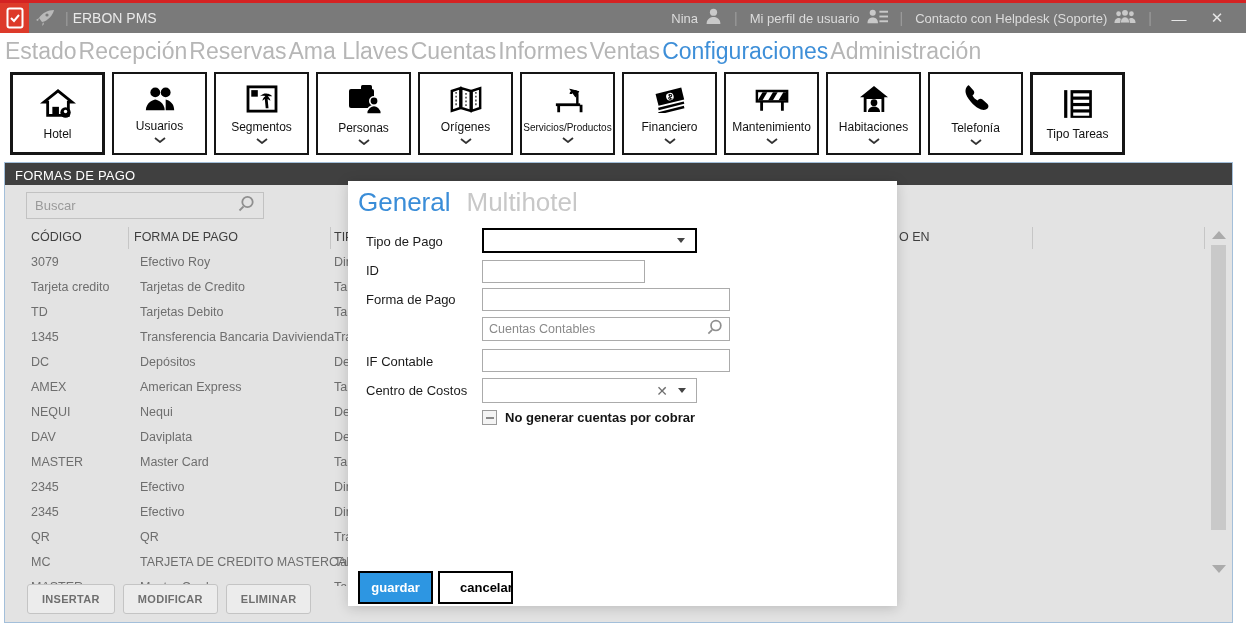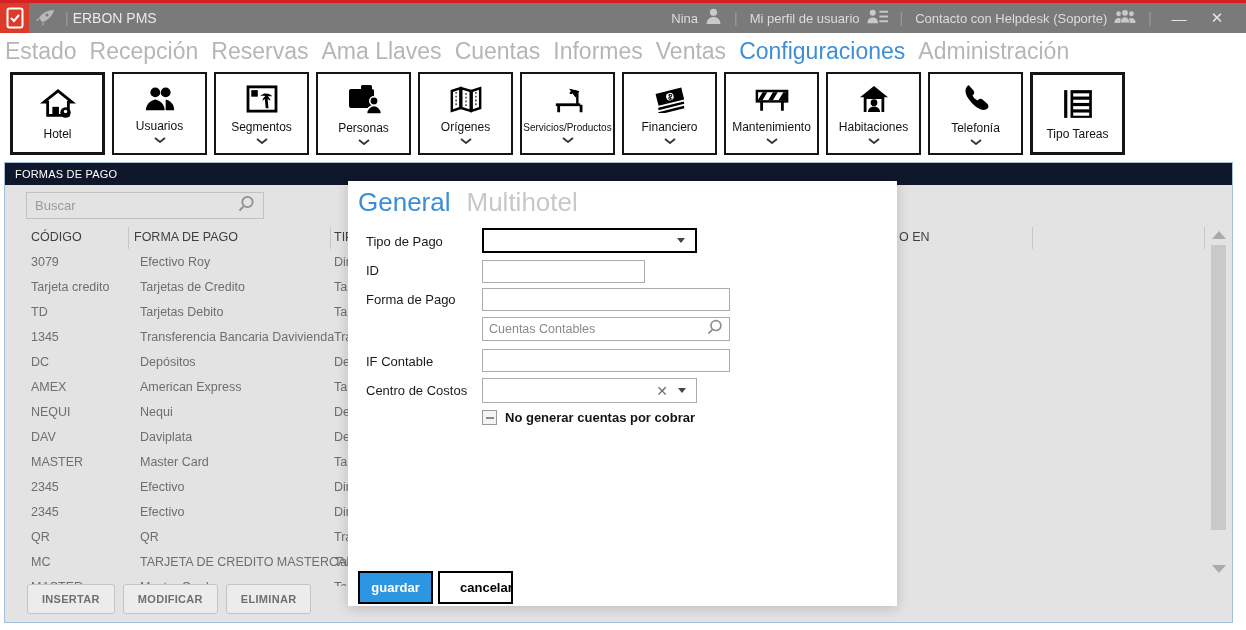--- a/index.html
+++ b/index.html
@@ -15,37 +15,37 @@
     align-items:center; justify-content:center; flex:0 0 auto; }
   .ticon { display:flex; align-items:center; margin:0 6px; }
   .tsep { color:#9d9d9d; margin:0 4px; font-size:14px; }
   .tb-right { margin-left:auto; display:flex; align-items:center; gap:8px; padding-right:14px; }
   .tb-item { display:flex; align-items:center; gap:7px; }
   .winbtn { width:30px; text-align:center; font-size:15px; color:#e6e6e6; cursor:default; }
   .title-text { color:#e9e9e9; font-size:14px; }
 
   
   .menubar { position:absolute; top:36px; left:5px; height:31px; display:flex;
-    align-items:center; gap:13px; font-size:23px; color:#b6b6b6; white-space:nowrap; }
+    align-items:center; gap:2px; font-size:23px; color:#b6b6b6; white-space:nowrap; }
   .menubar .active { color:#3e8fd8; }
 
   
   .toolbar { position:absolute; top:72px; left:10px; display:flex; gap:7px; }
   .tbtn { width:95px; height:83px; background:#fff; border:2px solid #151515;
     display:flex; flex-direction:column; align-items:center; justify-content:center;
     gap:3px; padding-top:2px; }
   .tbtn.selected { border-width:3px; }
   .tbtn .lbl { font-size:12px; color:#111; white-space:nowrap; }
   .tbtn .lbl.small { font-size:10px; }
   .chev { line-height:4px; }
 
   
   .panel { position:absolute; left:4px; top:162px; width:1229px; height:461px;
     background:#e3e3e3; border:1px solid #a3bfda; }
-  .panel-header { height:22px; background:#0f172a; color:#fff; font-size:11px;
+  .panel-header { height:22px; background:#404040; color:#fff; font-size:13px;
     padding:5px 0 0 10px; letter-spacing:.2px; }
   .search-box { position:absolute; left:21px; top:29px; width:238px; height:27px;
     border:1px solid #c2c2c2; display:flex; align-items:center; padding:0 8px; }
   .search-box input { flex:1; border:none; outline:none; background:transparent;
     font-size:13px; color:#555; font-family:inherit; }
   .search-box input::placeholder { color:#9a9a9a; }
 
   .thead { position:absolute; left:0; top:64px; height:22px; width:100%;
     font-size:12.5px; color:#3f3f3f; }
   .thead span { position:absolute; top:3px; }

